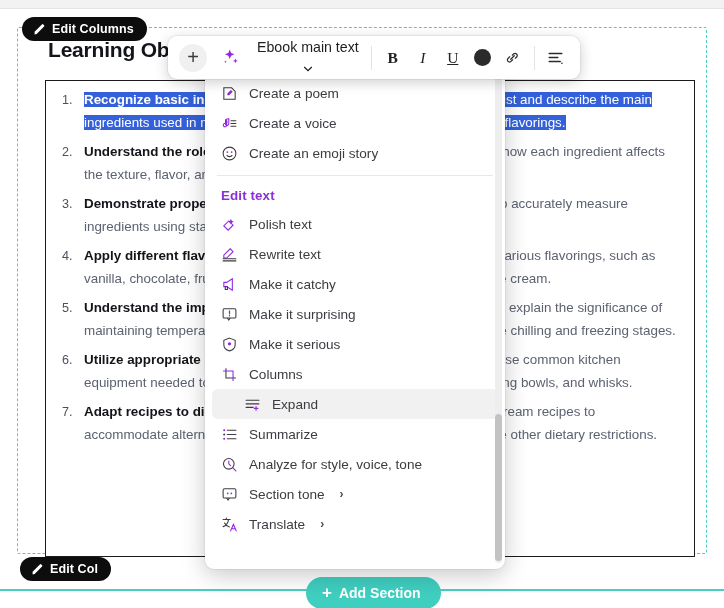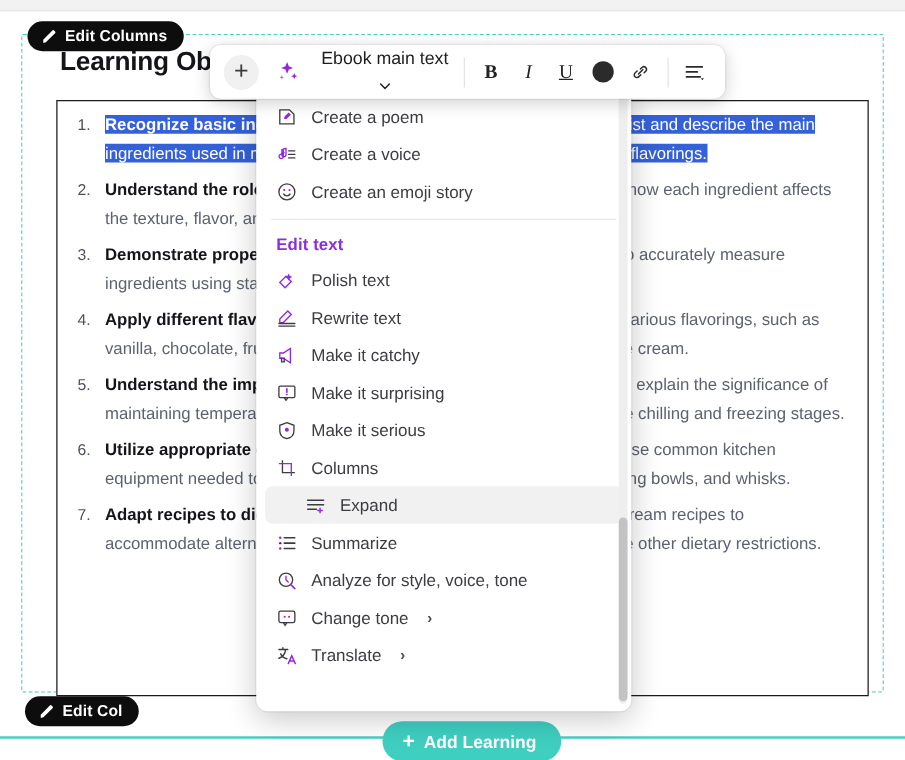--- a/index.html
+++ b/index.html
@@ -314,37 +314,37 @@
             </svg>
             <span>Analyze for style, voice, tone</span>
           </div>
           <div class="mi">
             <svg class="ic" viewBox="0 0 24 24">
               <rect x="3" y="4" width="18" height="13" rx="2" stroke="#3c3c42" stroke-width="1.5" fill="none"></rect>
               <path d="M8 17l2 3 2-3" stroke="#3c3c42" stroke-width="1.5" fill="none"></path>
               <circle cx="9.5" cy="10.5" r="1.2" fill="#9326e0"></circle>
               <circle cx="14.5" cy="10.5" r="1.2" fill="#9326e0"></circle>
             </svg>
-            <span>Change tone</span>
+            <span>Section tone</span>
             <span class="chev">›</span>
           </div>
           <div class="mi">
             <svg class="ic" viewBox="0 0 24 24">
               <path d="M3 5h10M7.5 3v2M10.5 5c0 5-4 9-7.5 10M5 10c1.5 3 4.5 5 7 5.5" stroke="#3c3c42" stroke-width="1.6" fill="none" stroke-linecap="round"></path>
               <path d="M13.5 21l4-9 4 9M15 18h5" stroke="#9326e0" stroke-width="1.6" fill="none" stroke-linecap="round"></path>
             </svg>
             <span>Translate</span>
             <span class="chev">›</span>
           </div>
         </div>
     </div>
     <div class="sbar"></div>
     <div class="sthumb"></div>
   </div>
 
   <div class="divider-line"></div>
 
   <button class="add-section">
     <span class="plus">+</span>
-    <span>Add Learning</span>
+    <span>Add Section</span>
   </button>
 
 </div>
 
 </body></html>

